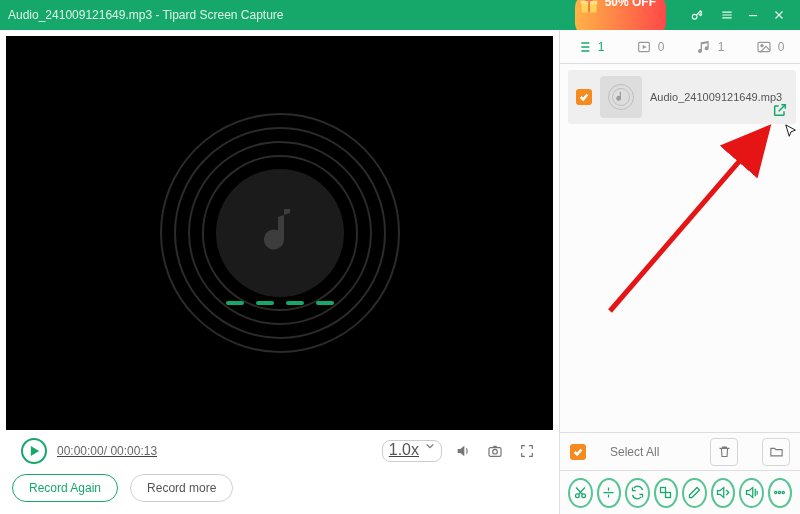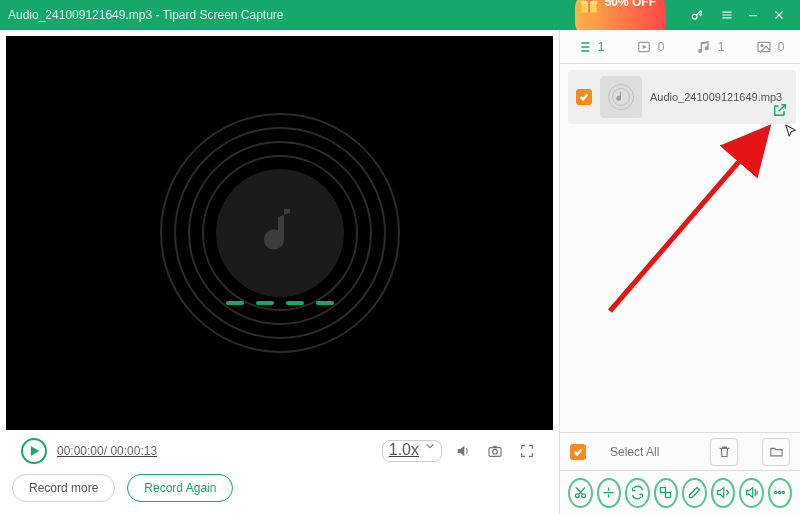--- a/index.html
+++ b/index.html
@@ -198,25 +198,25 @@
           </svg>
         </div>
       <div class="ic" data-interactable="true">
           <svg viewBox="0 0 24 24">
             <path d="M4 9V4h5M20 9V4h-5M4 15v5h5M20 15v5h-5"></path>
           </svg>
         </div>
     </div>
 
     <div class="bottom-row" data-interactable="false">
+      <div class="pill green" data-interactable="true">
+          <span data-interactable="false">Record Again</span>
+        </div>
       <div class="pill" data-interactable="true">
           <span data-interactable="false">Record more</span>
-        </div>
-      <div class="pill green" data-interactable="true">
-          <span data-interactable="false">Record Again</span>
         </div>
     </div>
   </div>
 
   <div class="right" data-interactable="false">
     <div class="tabs" data-interactable="false">
       <div class="tab active" data-interactable="true">
         <svg data-interactable="false" viewBox="0 0 24 24" stroke="currentColor" fill="none" stroke-width="2.4">
             <path d="M8 6h12M8 12h12M8 18h12M4 6h.01M4 12h.01M4 18h.01"></path>
           </svg>

